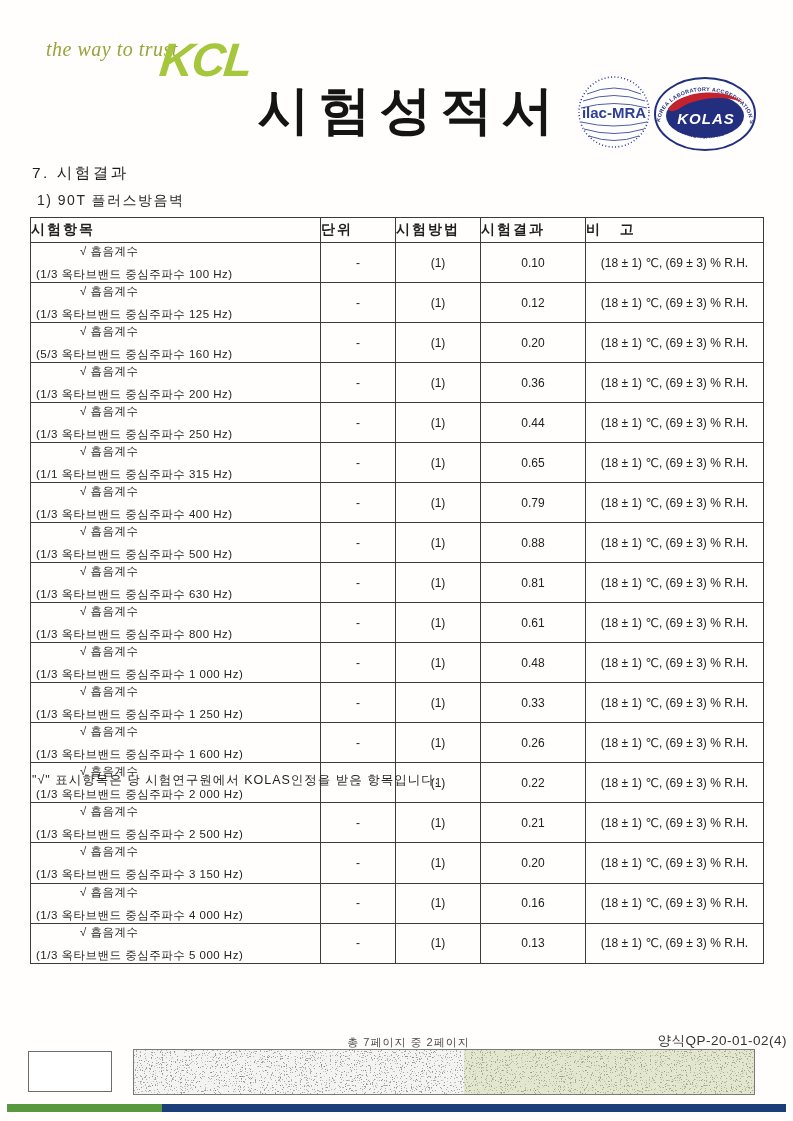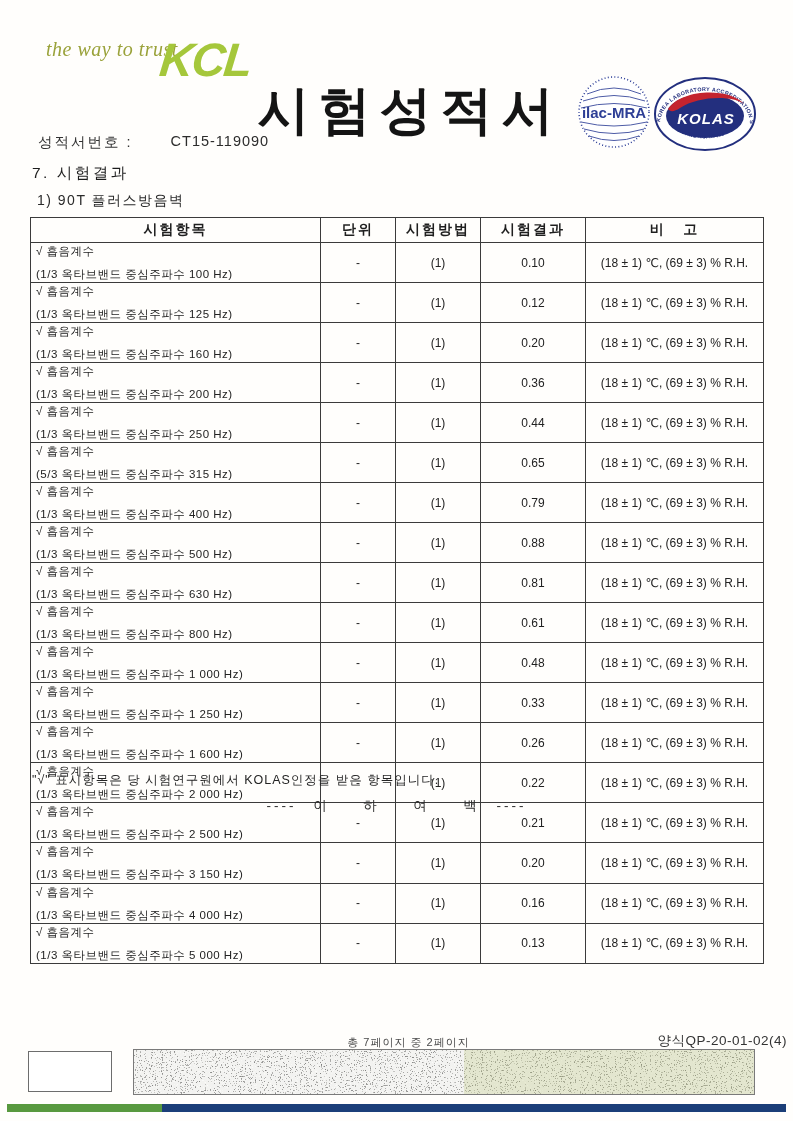--- a/index.html
+++ b/index.html
@@ -55,25 +55,25 @@
     border-collapse:collapse; table-layout:fixed; background:transparent;
   }
   table.results col.c1 { width:290px; }
   table.results col.c2 { width:75px; }
   table.results col.c3 { width:85px; }
   table.results col.c4 { width:105px; }
   table.results col.c5 { width:178px; }
   table.results th, table.results td { border:1px solid #3b3b3b; }
   table.results th {
     height:25px; font-size:14px; font-weight:bold; color:#1f1f1f;
-    letter-spacing:2px; text-align:center; white-space:pre;
+    letter-spacing:2px; text-align:left; white-space:pre;
   }
   table.results td { height:29px; padding:1px 5px; font-size:12px; color:#222; }
   td.c-item { text-align:left; line-height:1.22; }
-  .item-l1 { font-size:11.5px; letter-spacing:0.5px; }
+  .item-l1 { font-size:11.5px; letter-spacing:0.5px;margin-left:44px; }
   .item-l2 { font-size:11.5px; letter-spacing:0.5px;margin-top:9px; }
   td.c-center { text-align:center; font-size:12px; }
   td.c-remark { text-align:center; font-size:11px; white-space:nowrap; padding:1px 2px; }
 
   
   .footnote {
     position:absolute; left:32px; top:772px;
     font-size:12.5px; color:#242424; letter-spacing:1px;
   }
   .endnote {
@@ -146,24 +146,20 @@
       </text>
       <ellipse cx="52" cy="40" rx="39" ry="22" fill="#232f7e"></ellipse>
       <path d="M 15,33 C 28,13 76,11 91,28 C 79,19 45,20 27,32 C 21,36 17,36 15,33 Z" fill="#c4232e"></path>
       <text x="53" y="48" text-anchor="middle" font-size="15" font-weight="bold" font-style="italic" fill="#ffffff" letter-spacing="1" font-family="Liberation Sans, DejaVu Sans, sans-serif">KOLAS</text>
       <text font-size="4.8" font-weight="bold" fill="#232f7e" letter-spacing="0.3" font-family="Liberation Sans, DejaVu Sans, sans-serif">
         <textPath href="#kolas-arc-bottom" startOffset="4">TESTING  NO.  K7002</textPath>
       </text>
     </svg>
   </div>
 
-  <div class="report-no">
-    <span class="lbl">성적서번호 :</span>
-    <span class="val">CT15-119090</span>
-  </div>
 
   <div class="section-heading">7. 시험결과</div>
   <div class="subsection">1) 90T 플러스방음벽</div>
 
   <table class="results">
     <colgroup>
       <col class="c1">
         <col class="c2">
         <col class="c3">
         <col class="c4">
@@ -195,21 +191,21 @@
         <div class="item-l2">(1/3 옥타브밴드 중심주파수 125 Hz)</div>
       </td>
       <td class="c-center">-</td>
       <td class="c-center">(1)</td>
       <td class="c-center">0.12</td>
       <td class="c-remark">(18 ± 1) ℃, (69 ± 3) % R.H.</td>
     </tr>
         <tr>
       <td class="c-item">
         <div class="item-l1">√ 흡음계수</div>
-        <div class="item-l2">(1/3 옥타브밴드 중심주파수 160 Hz)</div>
+        <div class="item-l2">(5/3 옥타브밴드 중심주파수 160 Hz)</div>
       </td>
       <td class="c-center">-</td>
       <td class="c-center">(1)</td>
       <td class="c-center">0.20</td>
       <td class="c-remark">(18 ± 1) ℃, (69 ± 3) % R.H.</td>
     </tr>
         <tr>
       <td class="c-item">
         <div class="item-l1">√ 흡음계수</div>
         <div class="item-l2">(1/3 옥타브밴드 중심주파수 200 Hz)</div>
@@ -225,21 +221,21 @@
         <div class="item-l2">(1/3 옥타브밴드 중심주파수 250 Hz)</div>
       </td>
       <td class="c-center">-</td>
       <td class="c-center">(1)</td>
       <td class="c-center">0.44</td>
       <td class="c-remark">(18 ± 1) ℃, (69 ± 3) % R.H.</td>
     </tr>
         <tr>
       <td class="c-item">
         <div class="item-l1">√ 흡음계수</div>
-        <div class="item-l2">(5/3 옥타브밴드 중심주파수 315 Hz)</div>
+        <div class="item-l2">(1/1 옥타브밴드 중심주파수 315 Hz)</div>
       </td>
       <td class="c-center">-</td>
       <td class="c-center">(1)</td>
       <td class="c-center">0.65</td>
       <td class="c-remark">(18 ± 1) ℃, (69 ± 3) % R.H.</td>
     </tr>
         <tr>
       <td class="c-item">
         <div class="item-l1">√ 흡음계수</div>
         <div class="item-l2">(1/3 옥타브밴드 중심주파수 400 Hz)</div>
@@ -356,21 +352,20 @@
       </td>
       <td class="c-center">-</td>
       <td class="c-center">(1)</td>
       <td class="c-center">0.13</td>
       <td class="c-remark">(18 ± 1) ℃, (69 ± 3) % R.H.</td>
     </tr>
       </tbody>
   </table>
 
   <div class="footnote">"√" 표시항목은  당  시험연구원에서  KOLAS인정을  받은  항목입니다.</div>
-  <div class="endnote">---- 이  하  여  백 ----</div>
 
   <div class="page-info">총 7페이지 중 2페이지</div>
   <div class="form-no">양식QP-20-01-02(4)</div>
 
   <div class="white-box"></div>
 
   <div class="noise-strip">
     <svg width="620" height="44" viewBox="0 0 620 44">
       <filter id="speckle" x="0" y="0" width="100%" height="100%">
         <feTurbulence type="fractalNoise" baseFrequency="0.8" numOctaves="3" seed="11" stitchTiles="stitch"></feTurbulence>

